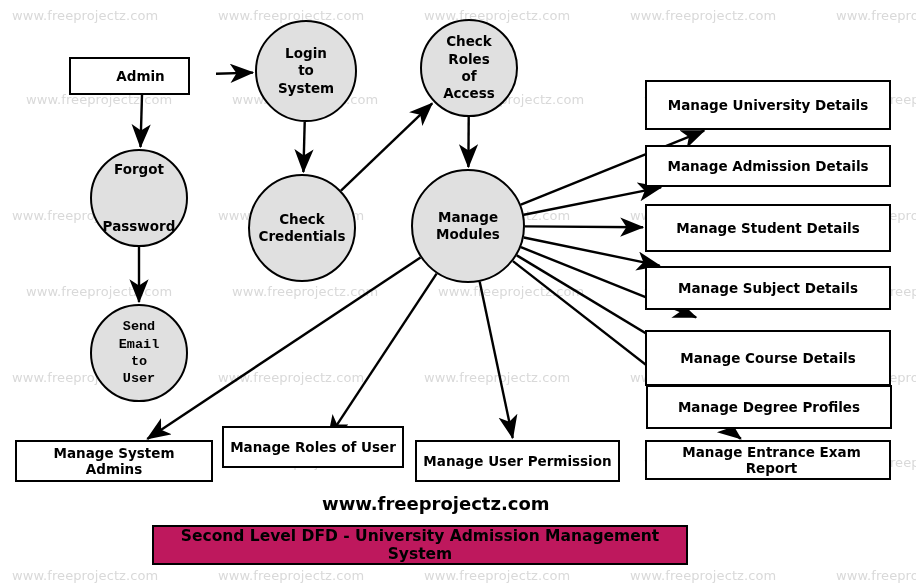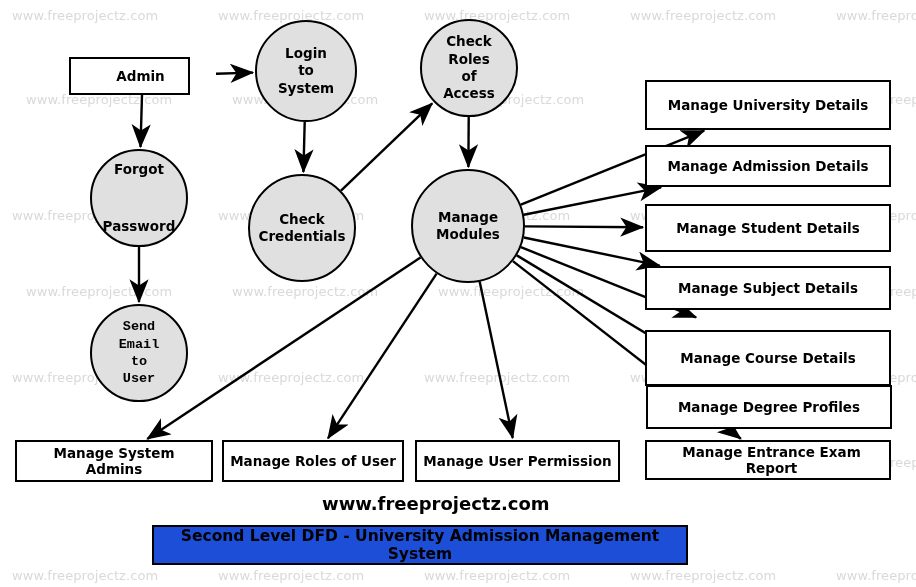--- a/index.html
+++ b/index.html
@@ -64,21 +64,21 @@
   .entity, .datastore {
     background: #ffffff;
     border: 2.5px solid #000;
     color: #000;
     font-weight: bold;
     font-size: 13.5px;
     line-height: 1.2;
     padding: 0 6px;
   }
   .title-box {
-    background: #1d4ed8;
+    background: #be185d;
     border: 2.5px solid #000;
     font-weight: bold;
     font-size: 15.5px;
   }
   .site-label {
     position: absolute;
     z-index: 3;
     font-weight: bold;
     font-size: 18px;
     color: #000;
@@ -186,21 +186,21 @@
         <div>User</div>
       </div>
       <div class="node datastore" style="left: 645px; top: 80px; width: 246px; height: 50px;">Manage University Details</div>
       <div class="node datastore" style="left: 645px; top: 145px; width: 246px; height: 42px;">Manage Admission Details</div>
       <div class="node datastore" style="left: 645px; top: 204px; width: 246px; height: 48px;">Manage Student Details</div>
       <div class="node datastore" style="left: 645px; top: 266px; width: 246px; height: 44px;">Manage Subject Details</div>
       <div class="node datastore" style="left: 645px; top: 318px; width: 246px; height: 56px; margin-top: 12px;">Manage Course Details</div>
       <div class="node datastore" style="left: 646px; top: 385px; width: 246px; height: 44px;">Manage Degree Profiles</div>
       <div class="node datastore" style="left: 645px; top: 440px; width: 246px; height: 40px; padding-left: 13px;">Manage Entrance Exam Report</div>
       <div class="node datastore" style="left: 15px; top: 440px; width: 198px; height: 42px;">Manage System Admins</div>
-      <div class="node datastore" style="left: 222px; top: 440px; width: 182px; height: 42px;">Manage Roles of User</div>
+      <div class="node datastore" style="left: 222px; top: 426px; width: 182px; height: 42px;">Manage Roles of User</div>
       <div class="node datastore" style="left: 415px; top: 440px; width: 205px; height: 42px;">Manage User Permission</div>
     </div>
 
   <div class="site-label" style="left: 322px; top: 493px;">www.freeprojectz.com</div>
 
   <div class="node title-box" id="title-box" style="left: 152px; top: 525px; width: 536px; height: 40px;">Second Level DFD - University Admission Management System</div>
 
 </div>
 
 </body></html>

